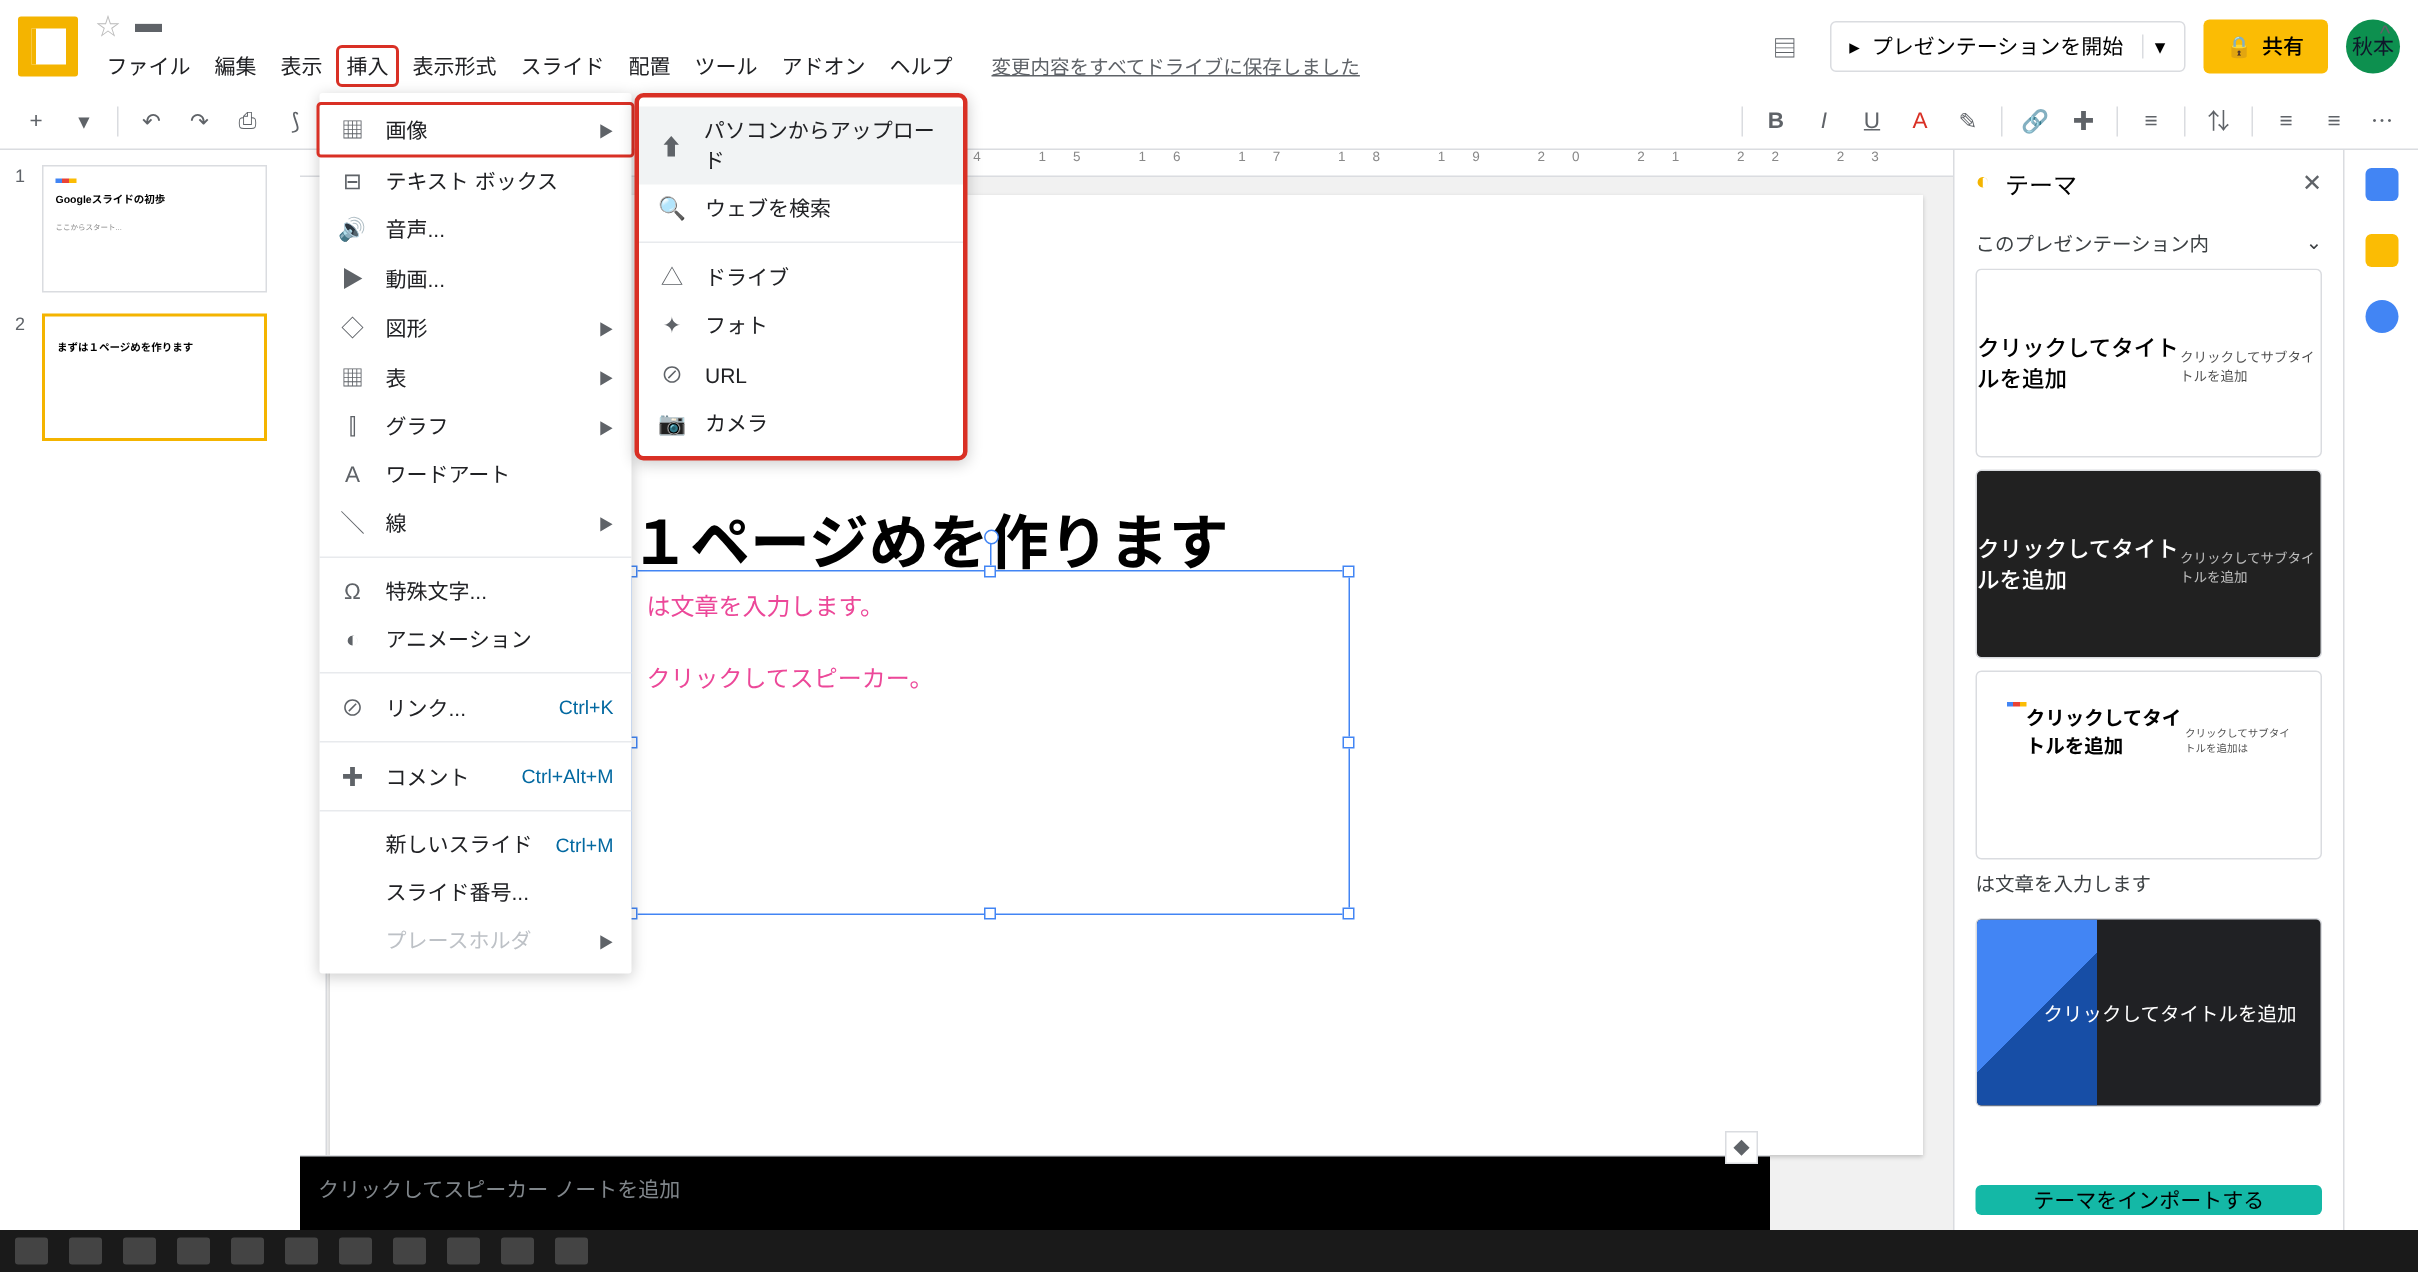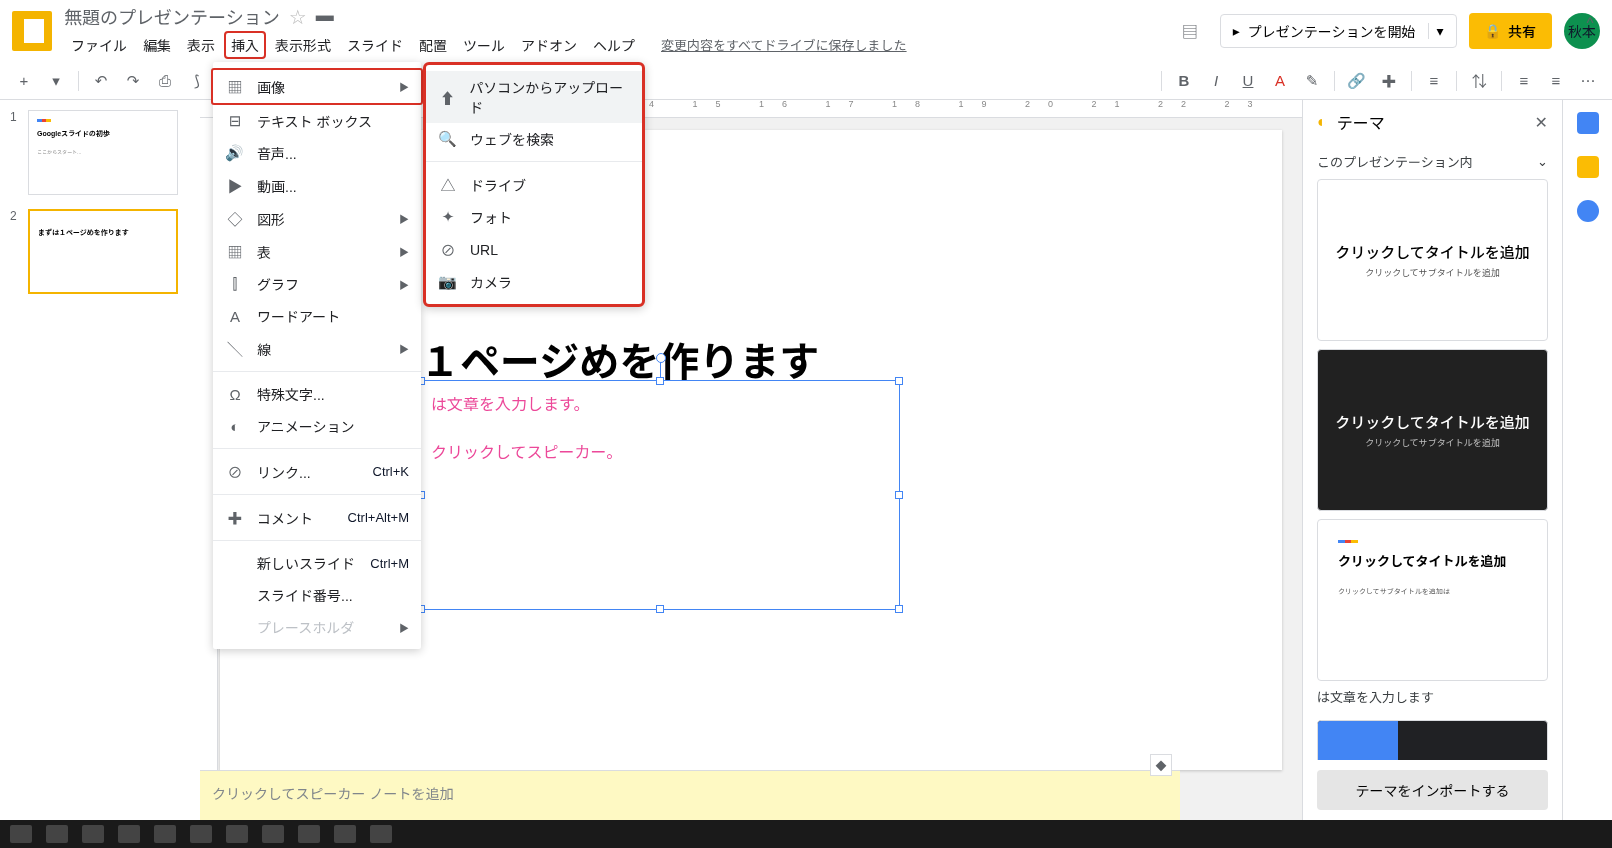--- a/index.html
+++ b/index.html
@@ -36,64 +36,63 @@
 .canvas{position:absolute;top:30px;left:20px;right:20px;height:640px;background:#fff;box-shadow:0 1px 3px rgba(0,0,0,0.2)}
 .slide-title{position:absolute;top:200px;left:200px;font-size:40px;font-weight:700;color:#000}
 .textbox{position:absolute;top:250px;left:200px;width:480px;height:230px;border:1px solid #4285f4}
 .textbox .handle{position:absolute;width:8px;height:8px;background:#fff;border:1px solid #4285f4}
 .h-tl{top:-4px;left:-4px}.h-tr{top:-4px;right:-4px}.h-bl{bottom:-4px;left:-4px}.h-br{bottom:-4px;right:-4px}
 .h-tm{top:-4px;left:50%;margin-left:-4px}.h-bm{bottom:-4px;left:50%;margin-left:-4px}
 .h-ml{top:50%;left:-4px;margin-top:-4px}.h-mr{top:50%;right:-4px;margin-top:-4px}
 .rot{position:absolute;top:-20px;left:50%;width:1px;height:16px;background:#4285f4}
 .rot::after{content:"";position:absolute;top:-8px;left:-4px;width:8px;height:8px;border:1px solid #4285f4;border-radius:50%;background:#fff}
 .textbox-content{padding:10px;font-size:16px;color:#ec4899}
-.speaker{position:absolute;bottom:28px;left:200px;right:432px;height:50px;border-top:1px solid #dadce0;background:#fef9c3;padding:12px;font-size:14px;color:#80868b}
+.speaker{position:absolute;bottom:28px;left:200px;right:432px;height:50px;border-top:1px solid #dadce0;background:#000000;padding:12px;font-size:14px;color:#80868b}
 .right-panel{width:260px;border-left:1px solid #dadce0;background:#fff;display:flex;flex-direction:column}
 .panel-header{display:flex;align-items:center;padding:10px 14px;gap:10px;font-size:16px}
 .panel-header .close{margin-left:auto;cursor:pointer;color:#5f6368}
 .section-title{padding:8px 14px;font-size:13px;color:#3c4043;display:flex;justify-content:space-between;align-items:center}
 .theme-list{flex:1;overflow-y:auto;padding:0 14px}
 .theme-item{margin-bottom:8px}
-.theme-preview{height:162px;border:1px solid #dadce0;border-radius:4px;display:flex;flex-direction:column;align-items:center;justify-content:center;font-size:15px}
+.theme-preview{height:126px;border:1px solid #dadce0;border-radius:4px;display:flex;flex-direction:row;align-items:center;justify-content:center;font-size:15px}
 .theme-preview.dark{background:#212121;color:#fff}
 .theme-preview .sub{font-size:9px;margin-top:4px;opacity:0.7}
 .theme-preview.stream{align-items:flex-start;padding:20px;justify-content:flex-start}
 .theme-preview.stream .accent{width:20px;height:3px;background:linear-gradient(90deg,#4285f4 33%,#ea4335 33% 66%,#fbbc04 66%);margin-bottom:8px}
 .theme-preview.focus{background:#202124;color:#fff;position:relative;overflow:hidden}
 .theme-preview.focus::before{content:"";position:absolute;top:0;left:0;width:80px;height:100%;background:linear-gradient(135deg,#4285f4 50%,#174ea6 50%)}
 .theme-preview.focus .txt{position:absolute;right:16px;top:50%;transform:translateY(-50%);font-size:13px;text-align:left}
 .theme-name{font-size:13px;color:#3c4043;padding:6px 0}
-.import-btn{margin:10px 14px;padding:10px;background:#e5e5e5;text-align:center;font-size:14px;border-radius:4px;cursor:pointer}
+.import-btn{margin:10px 14px;background:#14b8a6;text-align:center;font-size:14px;border-radius:4px;cursor:pointer}
 .side-icons{width:50px;border-left:1px solid #dadce0;display:flex;flex-direction:column;align-items:center;padding-top:12px;gap:22px}
 .side-ic{width:22px;height:22px;border-radius:4px}
 .menu{position:absolute;background:#fff;box-shadow:0 2px 10px rgba(0,0,0,0.2);border-radius:2px;z-index:100;padding:6px 0;font-size:14px;color:#202124}
 .menu-item{display:flex;align-items:center;padding:6px 12px;gap:12px;cursor:pointer;min-height:30px}
 .menu-item:hover,.menu-item.hover{background:#f1f3f4}
 .menu-item .ic{width:20px;color:#5f6368;text-align:center;font-size:15px}
 .menu-item .arrow{margin-left:auto;color:#5f6368;font-size:10px}
-.menu-item .shortcut{margin-left:auto;color:#0f172a;font-size:13px}
+.menu-item .shortcut{margin-left:auto;color:#0369a1;font-size:13px}
 .menu-sep{height:1px;background:#e8eaed;margin:6px 0}
 .menu-item.disabled{color:#bdc1c6}
 .insert-menu{top:62px;left:213px;width:208px}
 .insert-menu .menu-item:first-child{border:2px solid #d93025;border-radius:3px;margin:0 -2px}
 .sub-menu{top:62px;left:423px;width:222px;border:3px solid #d93025;border-radius:6px}
 .taskbar{position:absolute;bottom:0;left:0;right:0;height:28px;background:#1a1a1a;display:flex;align-items:center;padding:0 10px;gap:14px}
 .taskbar div{width:22px;height:18px;background:#444;border-radius:2px}
 .collapse{position:absolute;right:8px;top:8px;color:#5f6368}
 .scroll-btn{position:absolute;bottom:72px;right:440px;width:22px;height:22px;border:1px solid #dadce0;background:#fff;display:flex;align-items:center;justify-content:center;font-size:11px;color:#5f6368}
 .ruler-v{position:absolute;left:0;top:18px;bottom:0;width:18px;background:#fff;border-right:1px solid #dadce0;font-size:9px;color:#888;writing-mode:vertical-lr}
 </style>
 </head>
 <body>
 
 <div class="header">
   <div class="logo"></div>
   <div class="title-area">
     <div class="doc-title">
-      <span>無題のプレゼンテーション</span>
       <span class="star">☆</span>
       <span class="folder">▬</span>
     </div>
     <div class="menubar">
       <span>ファイル</span>
       <span>編集</span>
       <span>表示</span>
       <span class="hl">挿入</span>
       <span>表示形式</span>
       <span>スライド</span>

